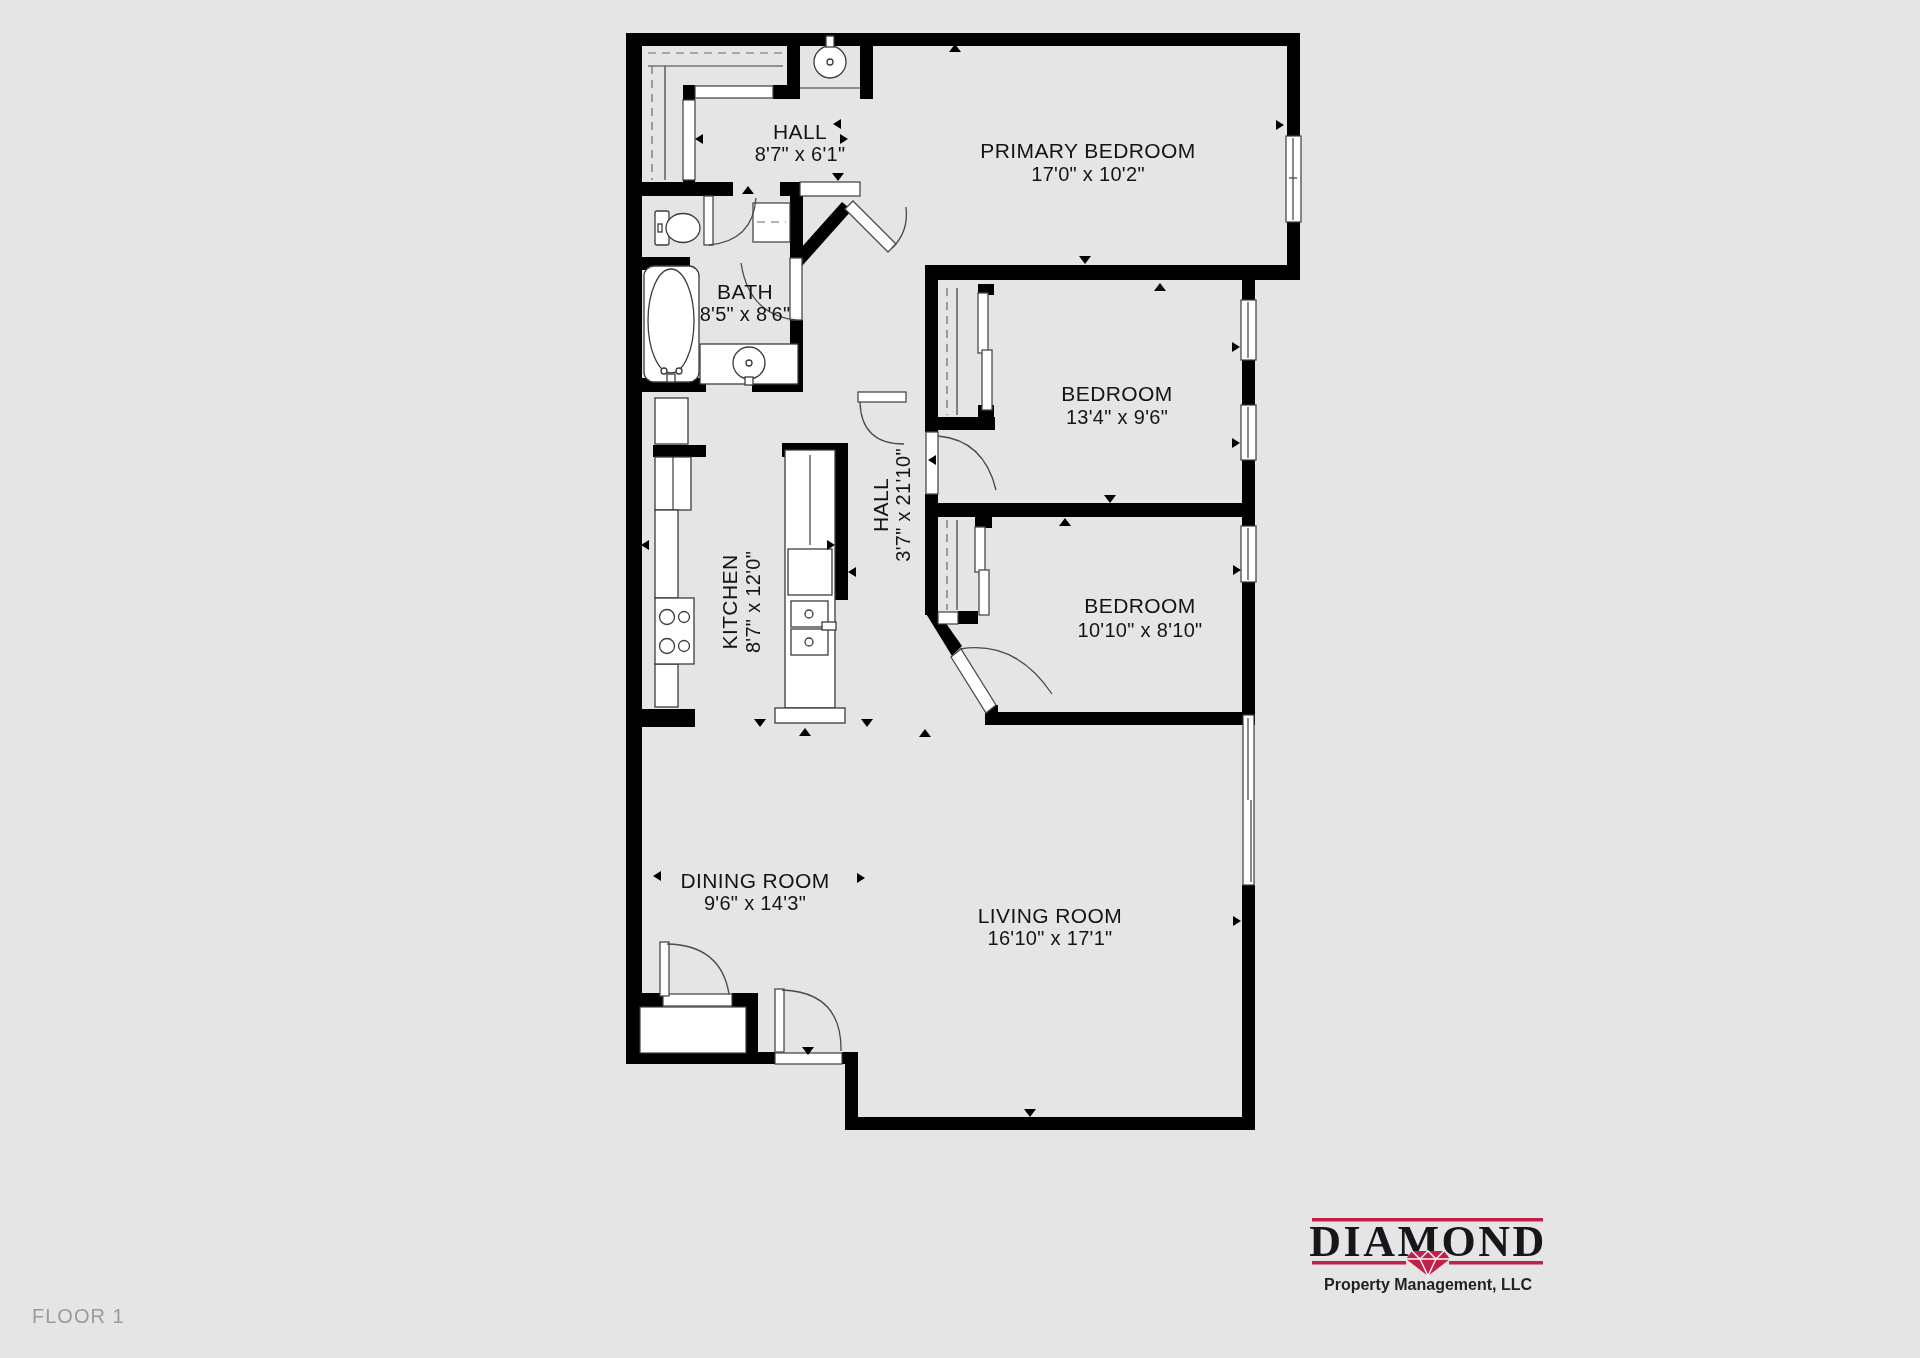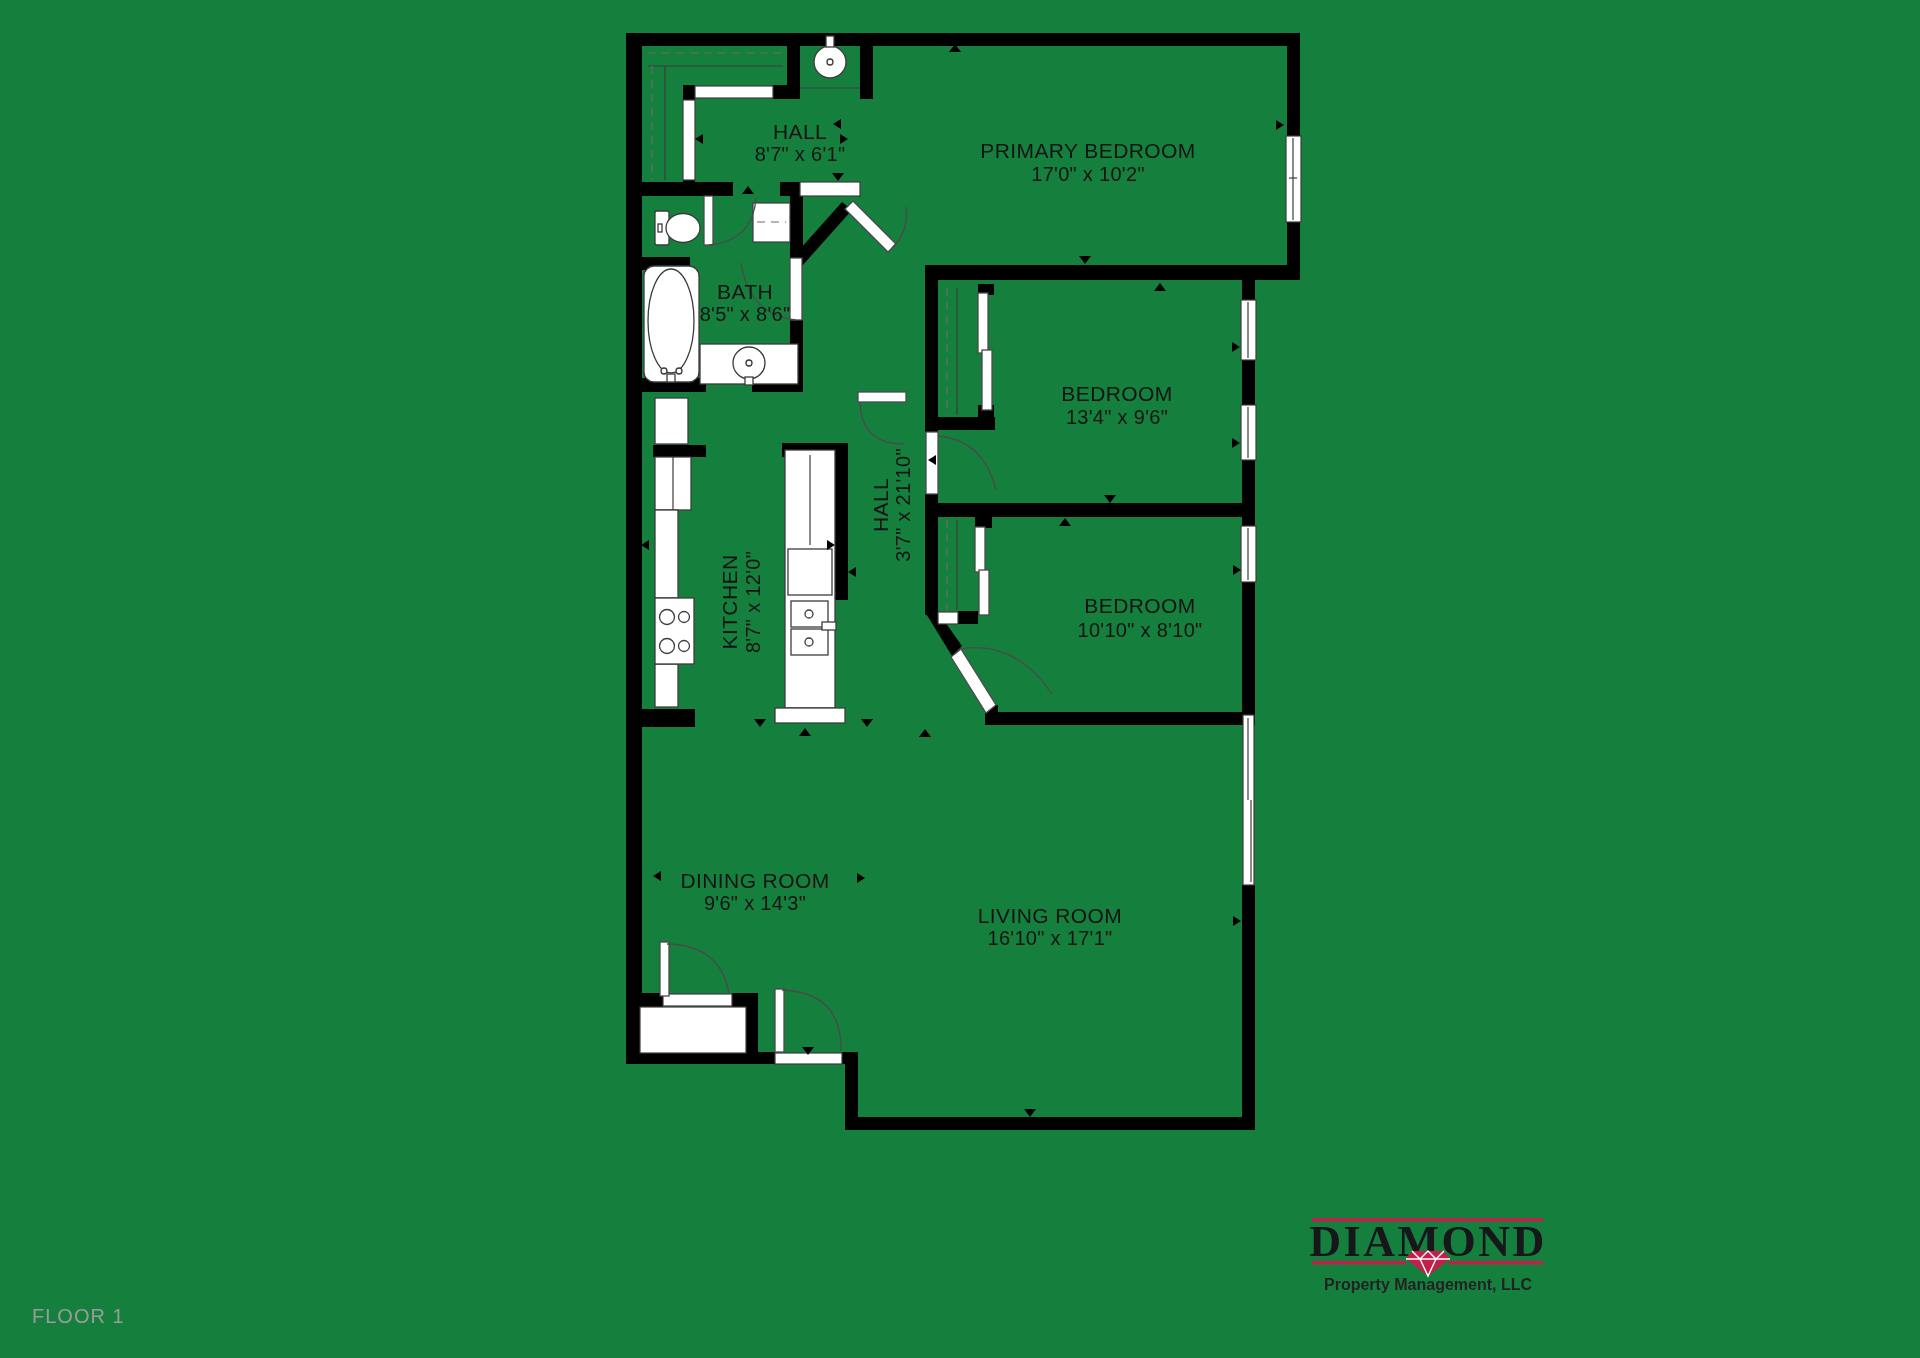--- a/index.html
+++ b/index.html
@@ -1,16 +1,16 @@
 <!DOCTYPE html>
 <html><head>
 <meta charset="utf-8">
 <style>
   html,body{margin:0;padding:0;background:#ffffff;}
-  .page{position:relative;width:1920px;height:1358px;background:#15803d;overflow:hidden;
+  .page{position:relative;width:1920px;height:1358px;background:#e5e5e5;overflow:hidden;
         font-family:"Liberation Sans", sans-serif;}
   svg{position:absolute;left:0;top:0;}
   .wall{fill:#000;}
   .fix{fill:#fff;stroke:#3c3c3c;stroke-width:1.3;}
   .thin{stroke:#3c3c3c;stroke-width:1.2;fill:none;}
   .dash{stroke:#6a6a6a;stroke-width:1.2;fill:none;stroke-dasharray:8 6;}
   .open{fill:#fff;stroke:#3c3c3c;stroke-width:1.2;}
   .arc{stroke:#4a4a4a;stroke-width:1.3;fill:none;}
   .leaf{fill:#fff;stroke:#4a4a4a;stroke-width:1.3;}
   .arrow{fill:#000;}

